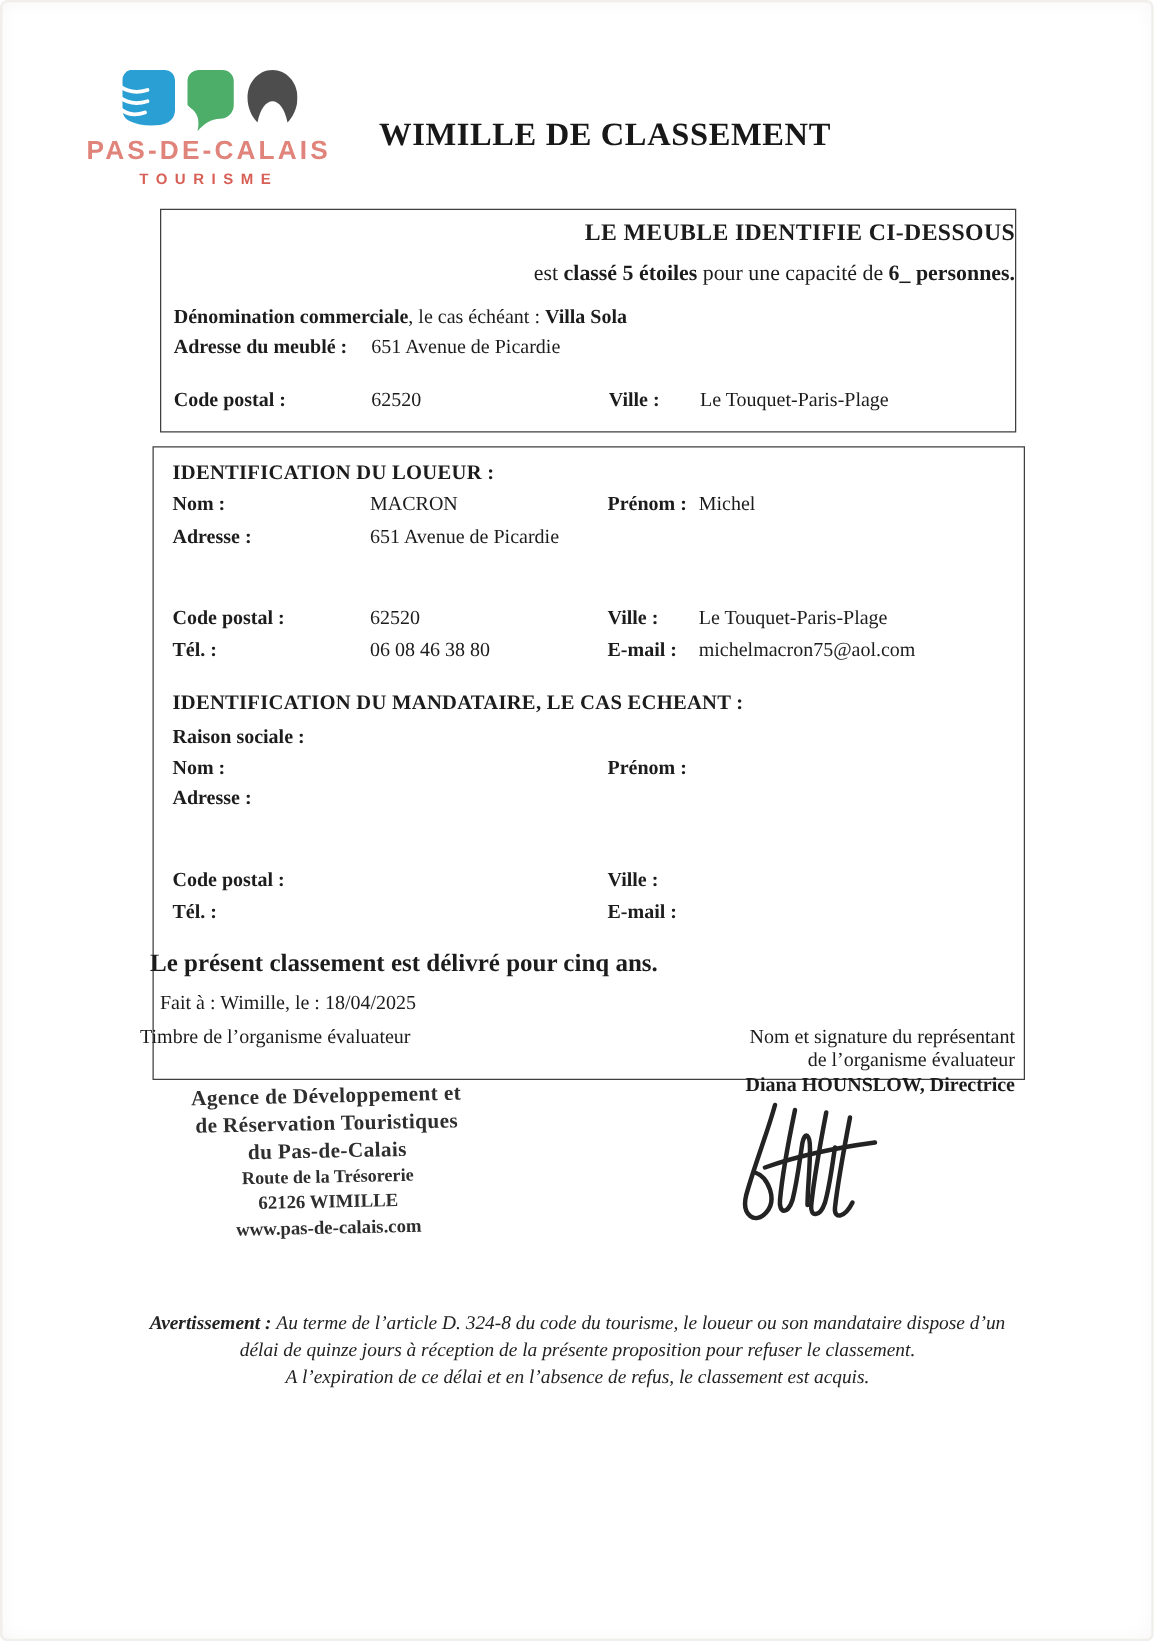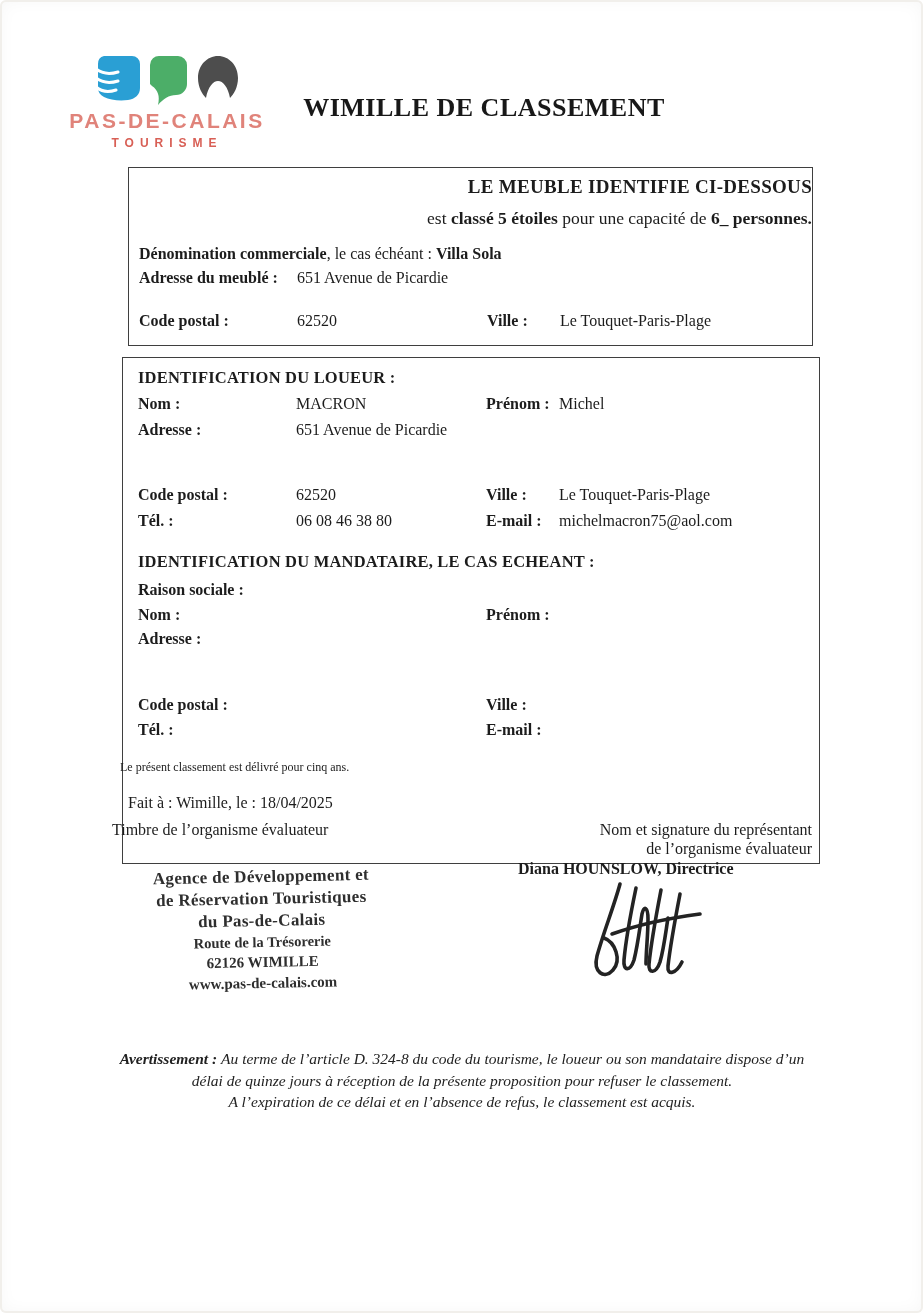--- a/index.html
+++ b/index.html
@@ -32,27 +32,27 @@
   .v2 { flex:1 1 auto; }
 
   .center-line { position:absolute; left:0; right:0; text-align:right; }
   .box-title { font-size:19px; font-weight:bold; letter-spacing:0.3px; }
   .class-line { font-size:17.5px; }
   .class-line b { font-weight:bold; }
   .cap-underscore { font-weight:bold; letter-spacing:0; }
   .section-title { font-size:16.5px; font-weight:bold; letter-spacing:0.2px; }
 
   
-  .validity { position:absolute; left:120px; top:760px; font-size:12px; font-weight:normal; }
+  .validity { position:absolute; left:120px; top:760px; font-size:20px; font-weight:bold; }
   .fait { position:absolute; left:128px; top:794px; font-size:16px; }
   .timbre { position:absolute; left:112px; top:821px; font-size:16px; }
 
   .sig-caption { position:absolute; left:518px; top:820px; width:294px; font-size:16px; line-height:19px; }
   .sig-caption .cap { text-align:right; }
-  .signatory { font-weight:bold; text-align:left; margin-top:1px; }
+  .signatory { font-weight:bold; text-align:right; margin-top:1px; }
 
   .stamp { position:absolute; left:116px; top:866px; width:292px; text-align:center; transform:rotate(-1.2deg); color:#2e2e2e; font-weight:bold; }
   .stamp .big { font-size:17px; line-height:22px; letter-spacing:0.3px; }
   .stamp .med { font-size:14.5px; line-height:20px; font-weight:bold; }
   .stamp .sm  { font-size:15px;  line-height:21px; font-weight:bold; }
 
   .signature { position:absolute; left:584px; top:874px; }
 
   .disclaimer { position:absolute; left:90px; top:1048px; width:744px; text-align:center; font-style:italic; font-size:15.5px; line-height:21.5px; color:#222; }
   .disclaimer .warn { font-weight:bold; }

